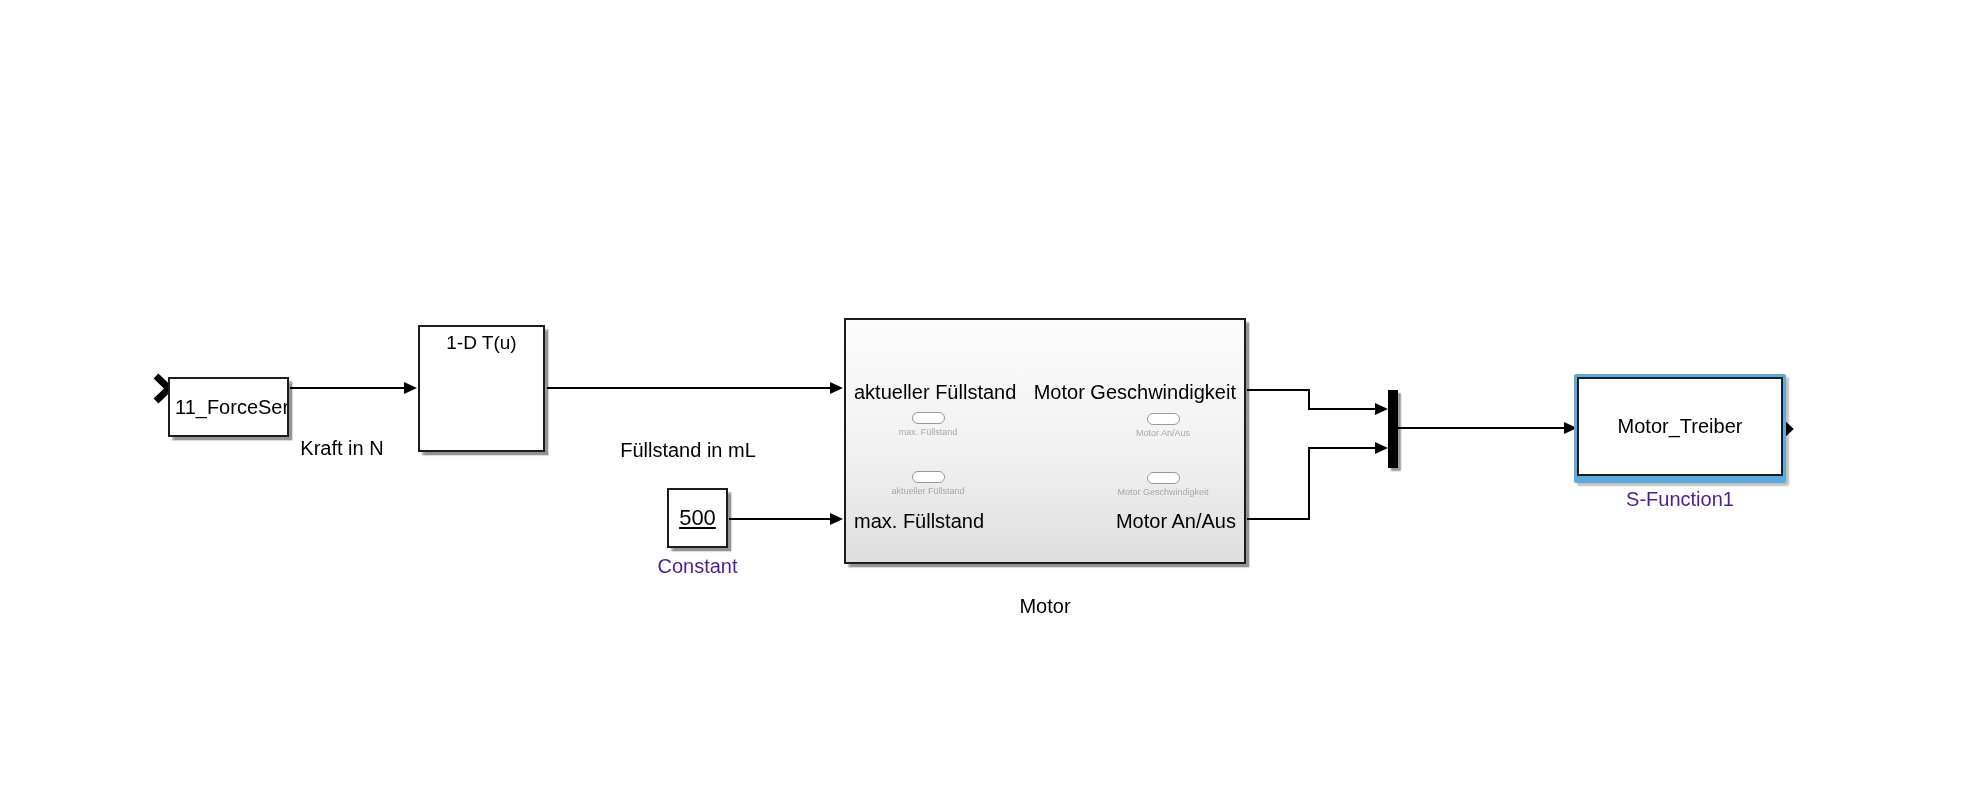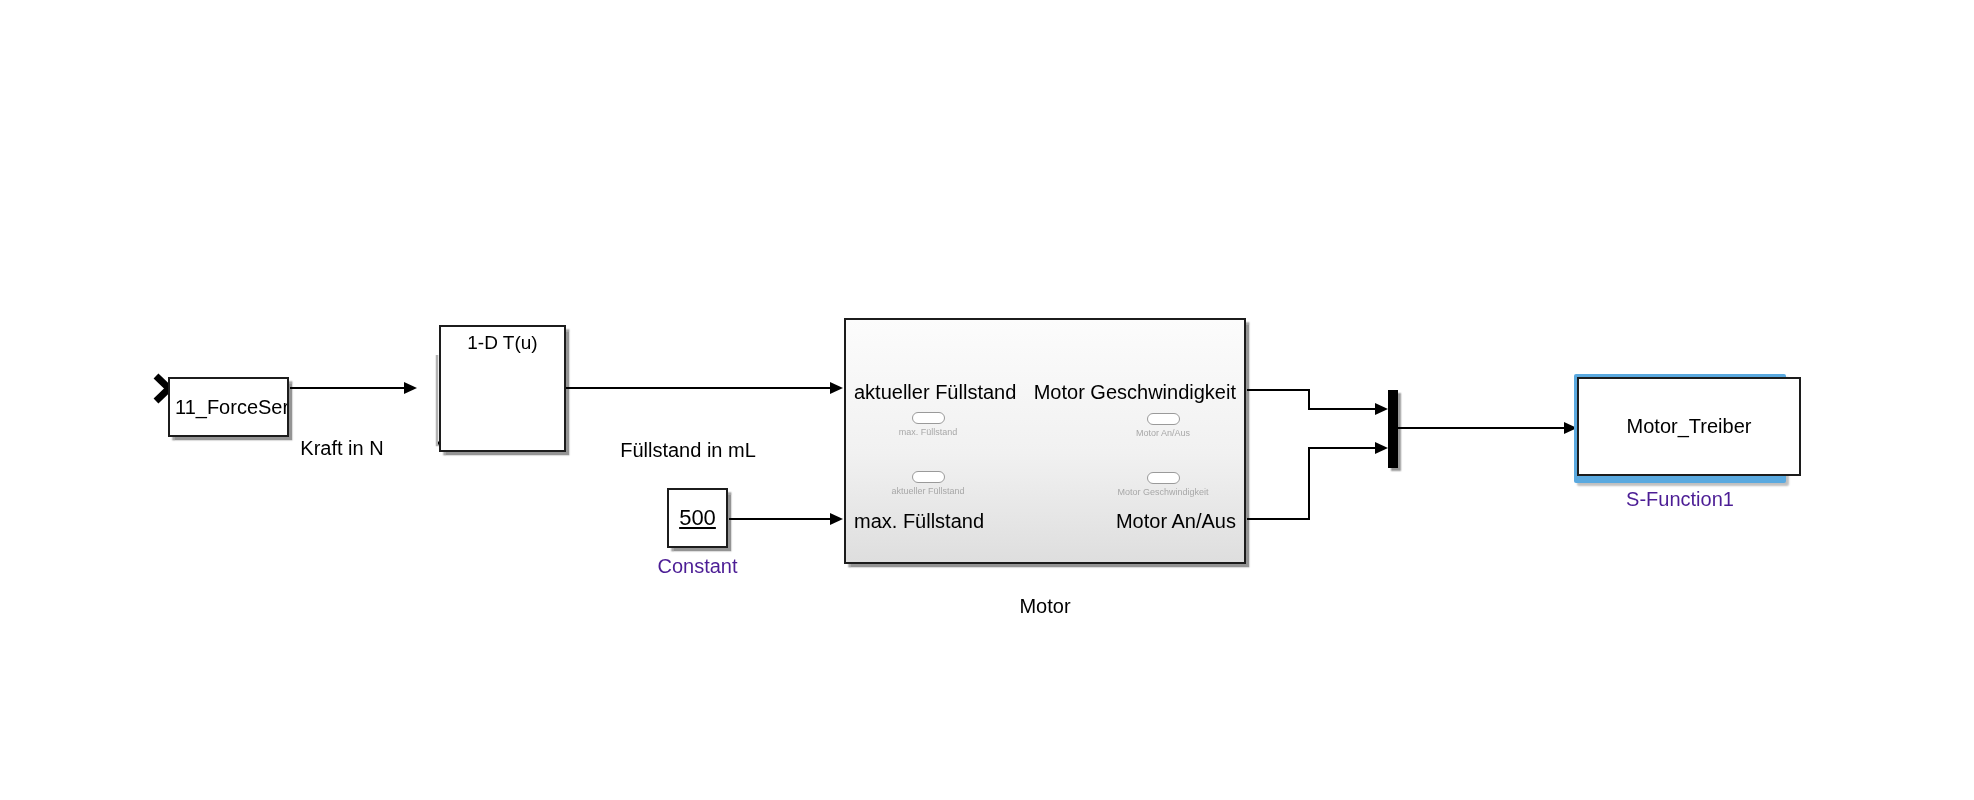--- a/index.html
+++ b/index.html
@@ -12,21 +12,21 @@
     box-shadow:3.5px 3.5px 1.5px rgba(0,0,0,0.42);box-sizing:border-box;
   }
   .blk-label{position:absolute;font-size:20px;white-space:nowrap;}
   .center{text-align:center;}
   .blue{color:#4c1d95;}
   .siglabel{position:absolute;font-size:20px;text-align:center;white-space:nowrap;margin-top:43px;}
   
   #force-block{left:168px;top:377px;width:121px;height:60px;overflow:hidden;}
   #force-block .txt{position:absolute;left:5px;top:50%;transform:translateY(-50%);font-size:20px;white-space:nowrap;}
   
-  #lookup-block{left:418px;top:325px;width:127px;height:127px;margin-left:21px;}
+  #lookup-block{left:418px;top:325px;width:127px;height:127px;}
   #lookup-title{position:absolute;left:0;top:5px;width:100%;text-align:center;font-size:19px;}
   
   #constant-block{left:667px;top:488px;width:61px;height:60px;display:flex;align-items:center;justify-content:center;font-size:22px;text-decoration:underline;}
   #constant-name{left:627px;top:555px;width:141px;}
   
   #regler-block{
     left:844px;top:318px;width:402px;height:246px;
     background:linear-gradient(180deg,#fcfcfc 0%,#f1f1f1 55%,#dedede 100%);
   }
   .portlabel{position:absolute;font-size:20px;white-space:nowrap;transform:translateY(-50%);}
@@ -38,21 +38,21 @@
   .previewlabel{
     position:absolute;font-size:9px;color:#a8a8a8;width:140px;text-align:center;white-space:nowrap;
   }
   #regler-name{left:844px;top:595px;width:402px;}
   
   #mux-block{position:absolute;left:1388px;top:390px;width:10px;height:78px;background:#000;
     box-shadow:3px 3px 1.5px rgba(0,0,0,0.4);}
   
   #sfun-frame{position:absolute;left:1574px;top:374px;width:212px;height:109px;background:#5aa9df;
     border-radius:2px;box-shadow:3px 3px 2px rgba(0,0,0,0.25);}
-  #sfun-block{left:1579px;top:379px;width:224px;height:99px;display:flex;align-items:center;justify-content:center;font-size:20px;box-shadow:none;}
+  #sfun-block{left:1579px;top:379px;width:206px;height:99px;display:flex;align-items:center;justify-content:center;font-size:20px;box-shadow:none;}
   #sfun-name{left:1574px;top:488px;width:212px;}
   
   #wires{position:absolute;left:0;top:0;width:1974px;height:800px;pointer-events:none;}
 </style>
 </head>
 <body>
 
 <div id="canvas">
 
   <svg id="wires" xmlns="http://www.w3.org/2000/svg" width="1974" height="800" viewBox="0 0 1974 800">

